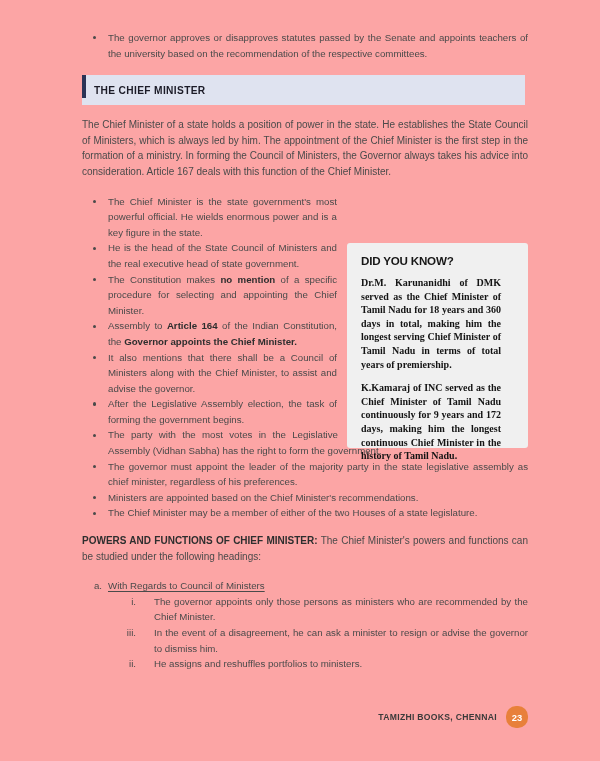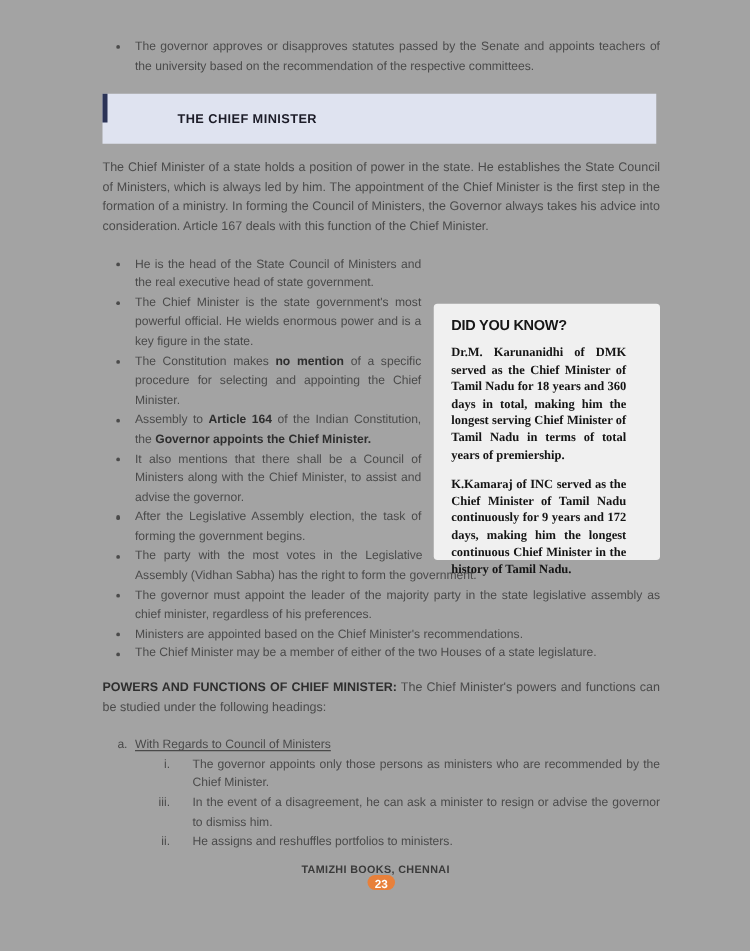--- a/index.html
+++ b/index.html
@@ -11,21 +11,21 @@
     width: 600px; height: 761px;
     position: relative;
     font-family: "Liberation Sans", sans-serif;
     color: #3b3b3b;
     overflow: hidden;
   }
   .page {
     position: absolute;
     left: 0; top: 0;
     width: 600px; height: 761px;
-    background: #a3a3a3;
+    background: #fca5a5;
   }
   .content {
     position: absolute;
     left: 82px; top: 30px;
     width: 446px;
   }
 
   
   .para {
     font-size: 10px;
@@ -58,26 +58,25 @@
     border-radius: 50%;
   }
   ul.bul.narrow > li { width: 255px; }
 
   b, .b { font-weight: bold; color: #2e2e2e; }
 
   
   .sec-head {
     position: relative;
     width: 443px;
-    height: 40px;
+    height: 30px;
     background: #dfe3f0;
     margin: 0;
     display: flex;
     align-items: center;
-    padding-left: 48px;
   }
   .sec-head .accent {
     position: absolute;
     left: 0; top: 0;
     width: 3.5px; height: 23px;
     background: #2b3356;
   }
   .sec-head .sec-title {
     font-size: 10.2px;
     font-weight: bold;
@@ -155,27 +154,26 @@
     left: 6px; top: 0;
     width: 22px;
     text-align: right;
     font-size: 9.7px;
     color: #4a4a4a;
   }
 
   
   .footer {
     position: absolute;
-    left: 82px; top: 690px;
+    left: 82px; top: 706px;
     width: 446px;
     height: 22px;
     display: flex;
     align-items: center;
     justify-content: flex-end;
-    flex-direction: column;
   }
   .footer .pub {
     font-size: 8.6px;
     font-weight: bold;
     letter-spacing: 0.3px;
     color: #3a3a3a;
     margin-right: 9px;
   }
   .footer .pageno {
     width: 22px; height: 22px;
@@ -209,22 +207,22 @@
       <span class="sec-title">THE CHIEF MINISTER</span>
     </div>
 
     <div class="sp12"></div>
 
     <p class="para">The Chief Minister of a state holds a position of power in the state. He establishes the State Council of Ministers, which is always led by him. The appointment of the Chief Minister is the first step in the formation of a ministry. In forming the Council of Ministers, the Governor always takes his advice into consideration. Article 167 deals with this function of the Chief Minister.</p>
 
     <div class="sp14"></div>
 
     <ul class="bul narrow" id="narrow-bullets">
+        <li><span>The Chief Minister is the state government's most powerful official. He wields enormous power and is a key figure in the state.</span></li>
         <li><span>He is the head of the State Council of Ministers and the real executive head of state government.</span></li>
-        <li><span>The Chief Minister is the state government's most powerful official. He wields enormous power and is a key figure in the state.</span></li>
         <li><span>The Constitution makes </span><span class="b">no mention</span><span> of a specific procedure for selecting and appointing the Chief Minister.</span></li>
         <li><span>Assembly to </span><span class="b">Article 164</span><span> of the Indian Constitution, the </span><span class="b">Governor appoints the Chief Minister.</span></li>
         <li><span>It also mentions that there shall be a Council of Ministers along with the Chief Minister, to assist and advise the governor.</span></li>
         <li><span>After the Legislative Assembly election, the task of forming the government begins.</span></li>
       </ul>
 
     <ul class="bul" id="wrap-bullet">
         <li style="width: 446px;"><span style="float: right; width: 190px; height: 15.6px;"></span><span>The party with the most votes in the Legislative Assembly (Vidhan Sabha) has the right to form the government.</span></li>
       </ul>
 

